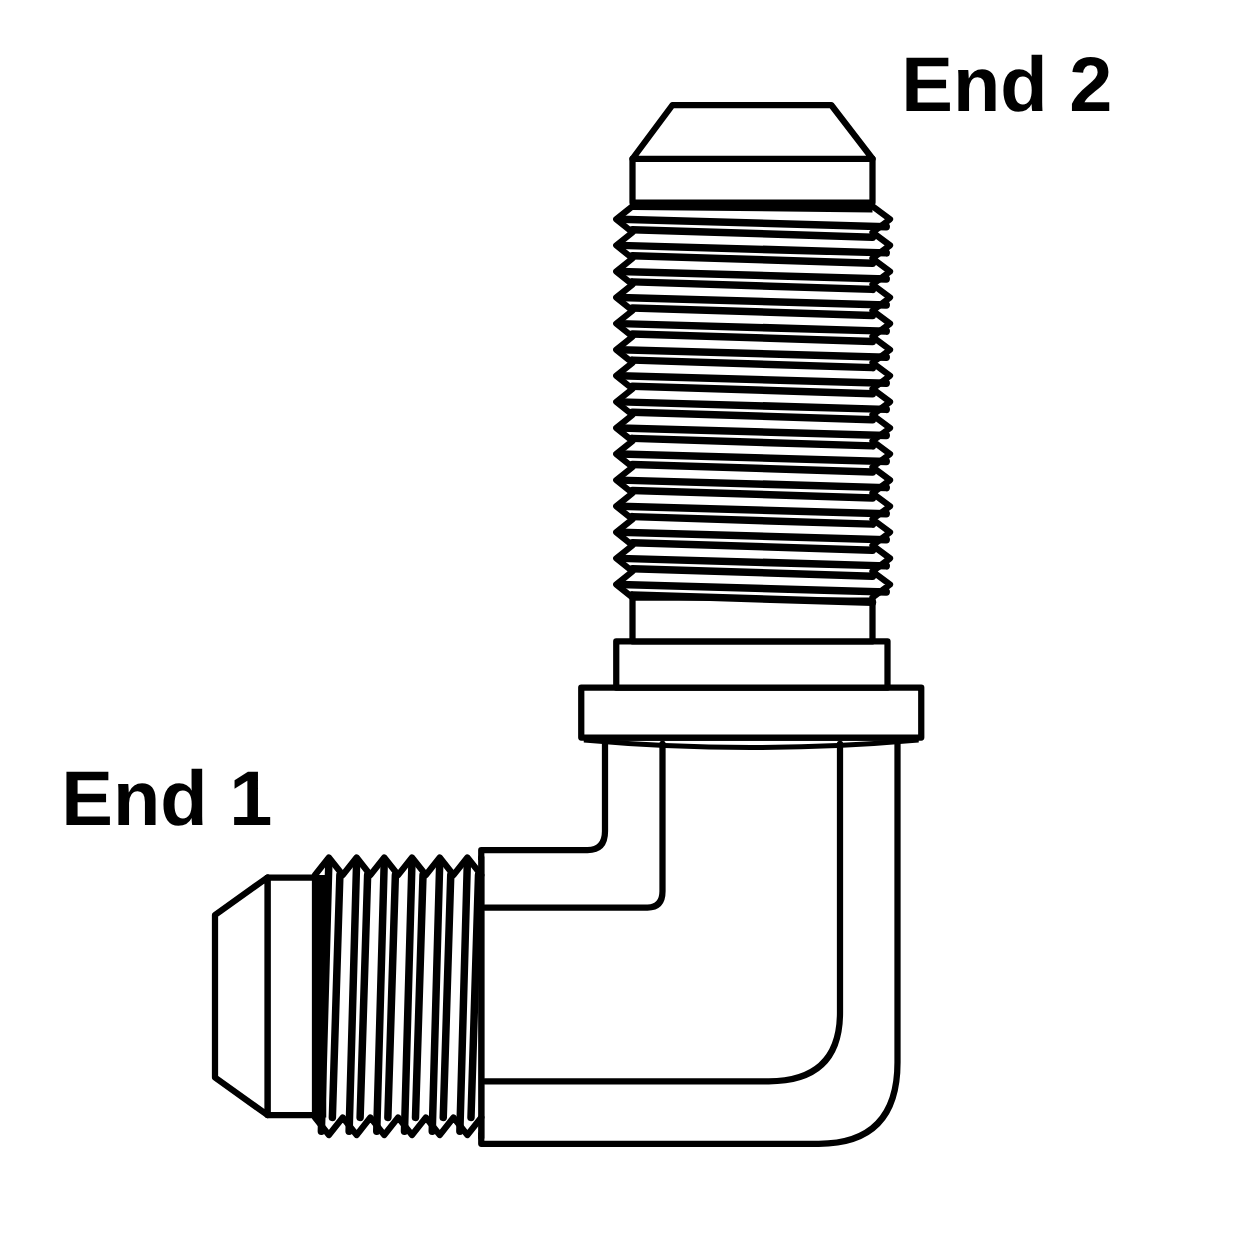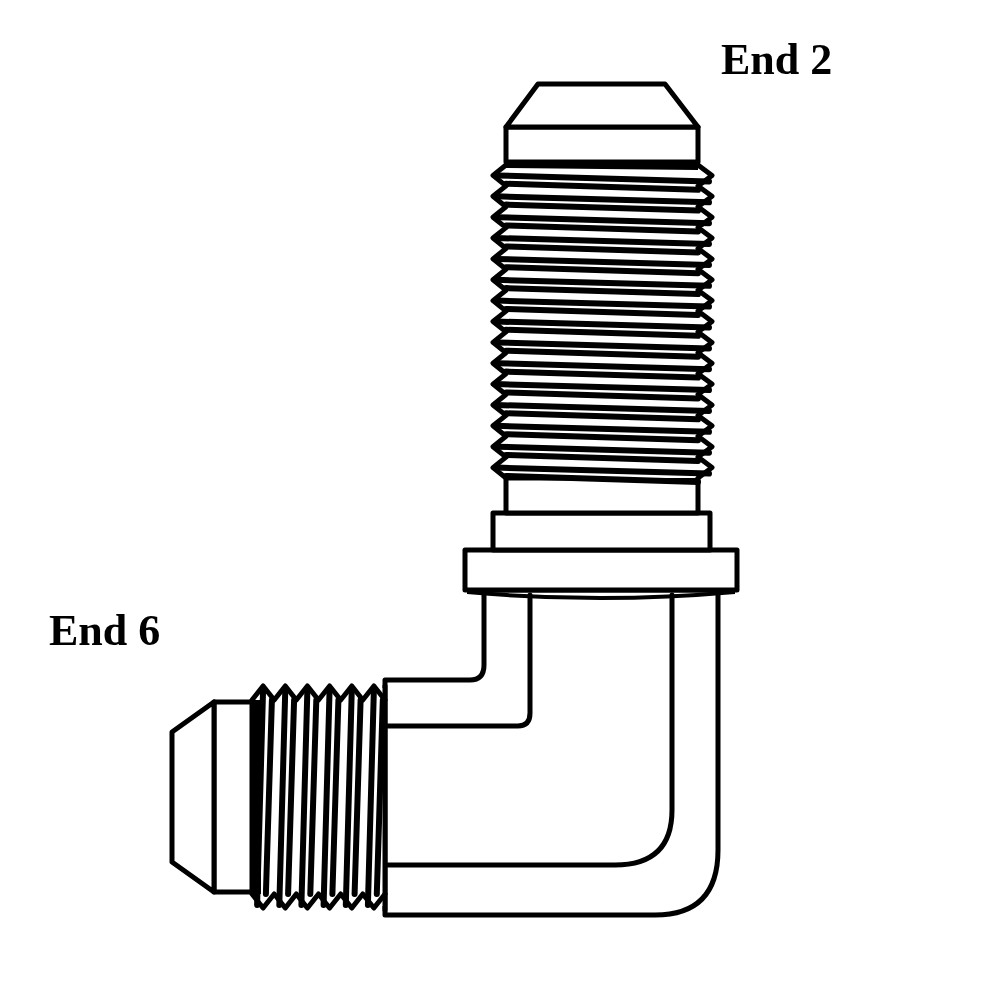--- a/index.html
+++ b/index.html
@@ -1,37 +1,37 @@
 <!DOCTYPE html>
 <html><head>
 <meta charset="utf-8">
 <style>
   html, body { margin: 0; padding: 0; background: #ffffff; }
   body { width: 1000px; height: 1000px; position: relative; overflow: hidden; }
   .label {
     position: absolute;
-    font-family: Liberation Serif, serif;
+    font-family: Liberation Sans, sans-serif;
     font-weight: bold;
-    font-size: 44px;
+    font-size: 62px;
     color: #000000;
     line-height: 1;
     white-space: nowrap;
   }
   #label-end2 { left: 721px; top: 38px; }
   #label-end1 { left: 49px; top: 609px; }
   svg { position: absolute; left: 0; top: 0; }
   .stroke { fill: #ffffff; stroke: #000000; stroke-width: 5; stroke-linejoin: round; stroke-linecap: round; }
   .line { fill: none; stroke: #000000; stroke-width: 5; stroke-linejoin: round; stroke-linecap: round; }
   .thread { fill: none; stroke: #000000; stroke-width: 6; stroke-linecap: round; }
 </style>
 </head>
 <body>
 
 <div class="label" id="label-end2">End 2</div>
-<div class="label" id="label-end1">End 6</div>
+<div class="label" id="label-end1">End 1</div>
 
 <svg width="1000" height="1000" viewBox="0 0 1000 1000">
 
   <g>
 
     <path class="stroke" d="M385,680 L470,680 Q484,680 484,665 L484,590 L718,590 L718,850 Q718,915 655,915 L385,915 Z"></path>
 
     <path class="line" d="M530,595 L530,713 Q530,726 518,726 L388,726"></path>
 
     <path class="line" d="M672,595 L672,810 Q672,865 615,865 L388,865"></path>

